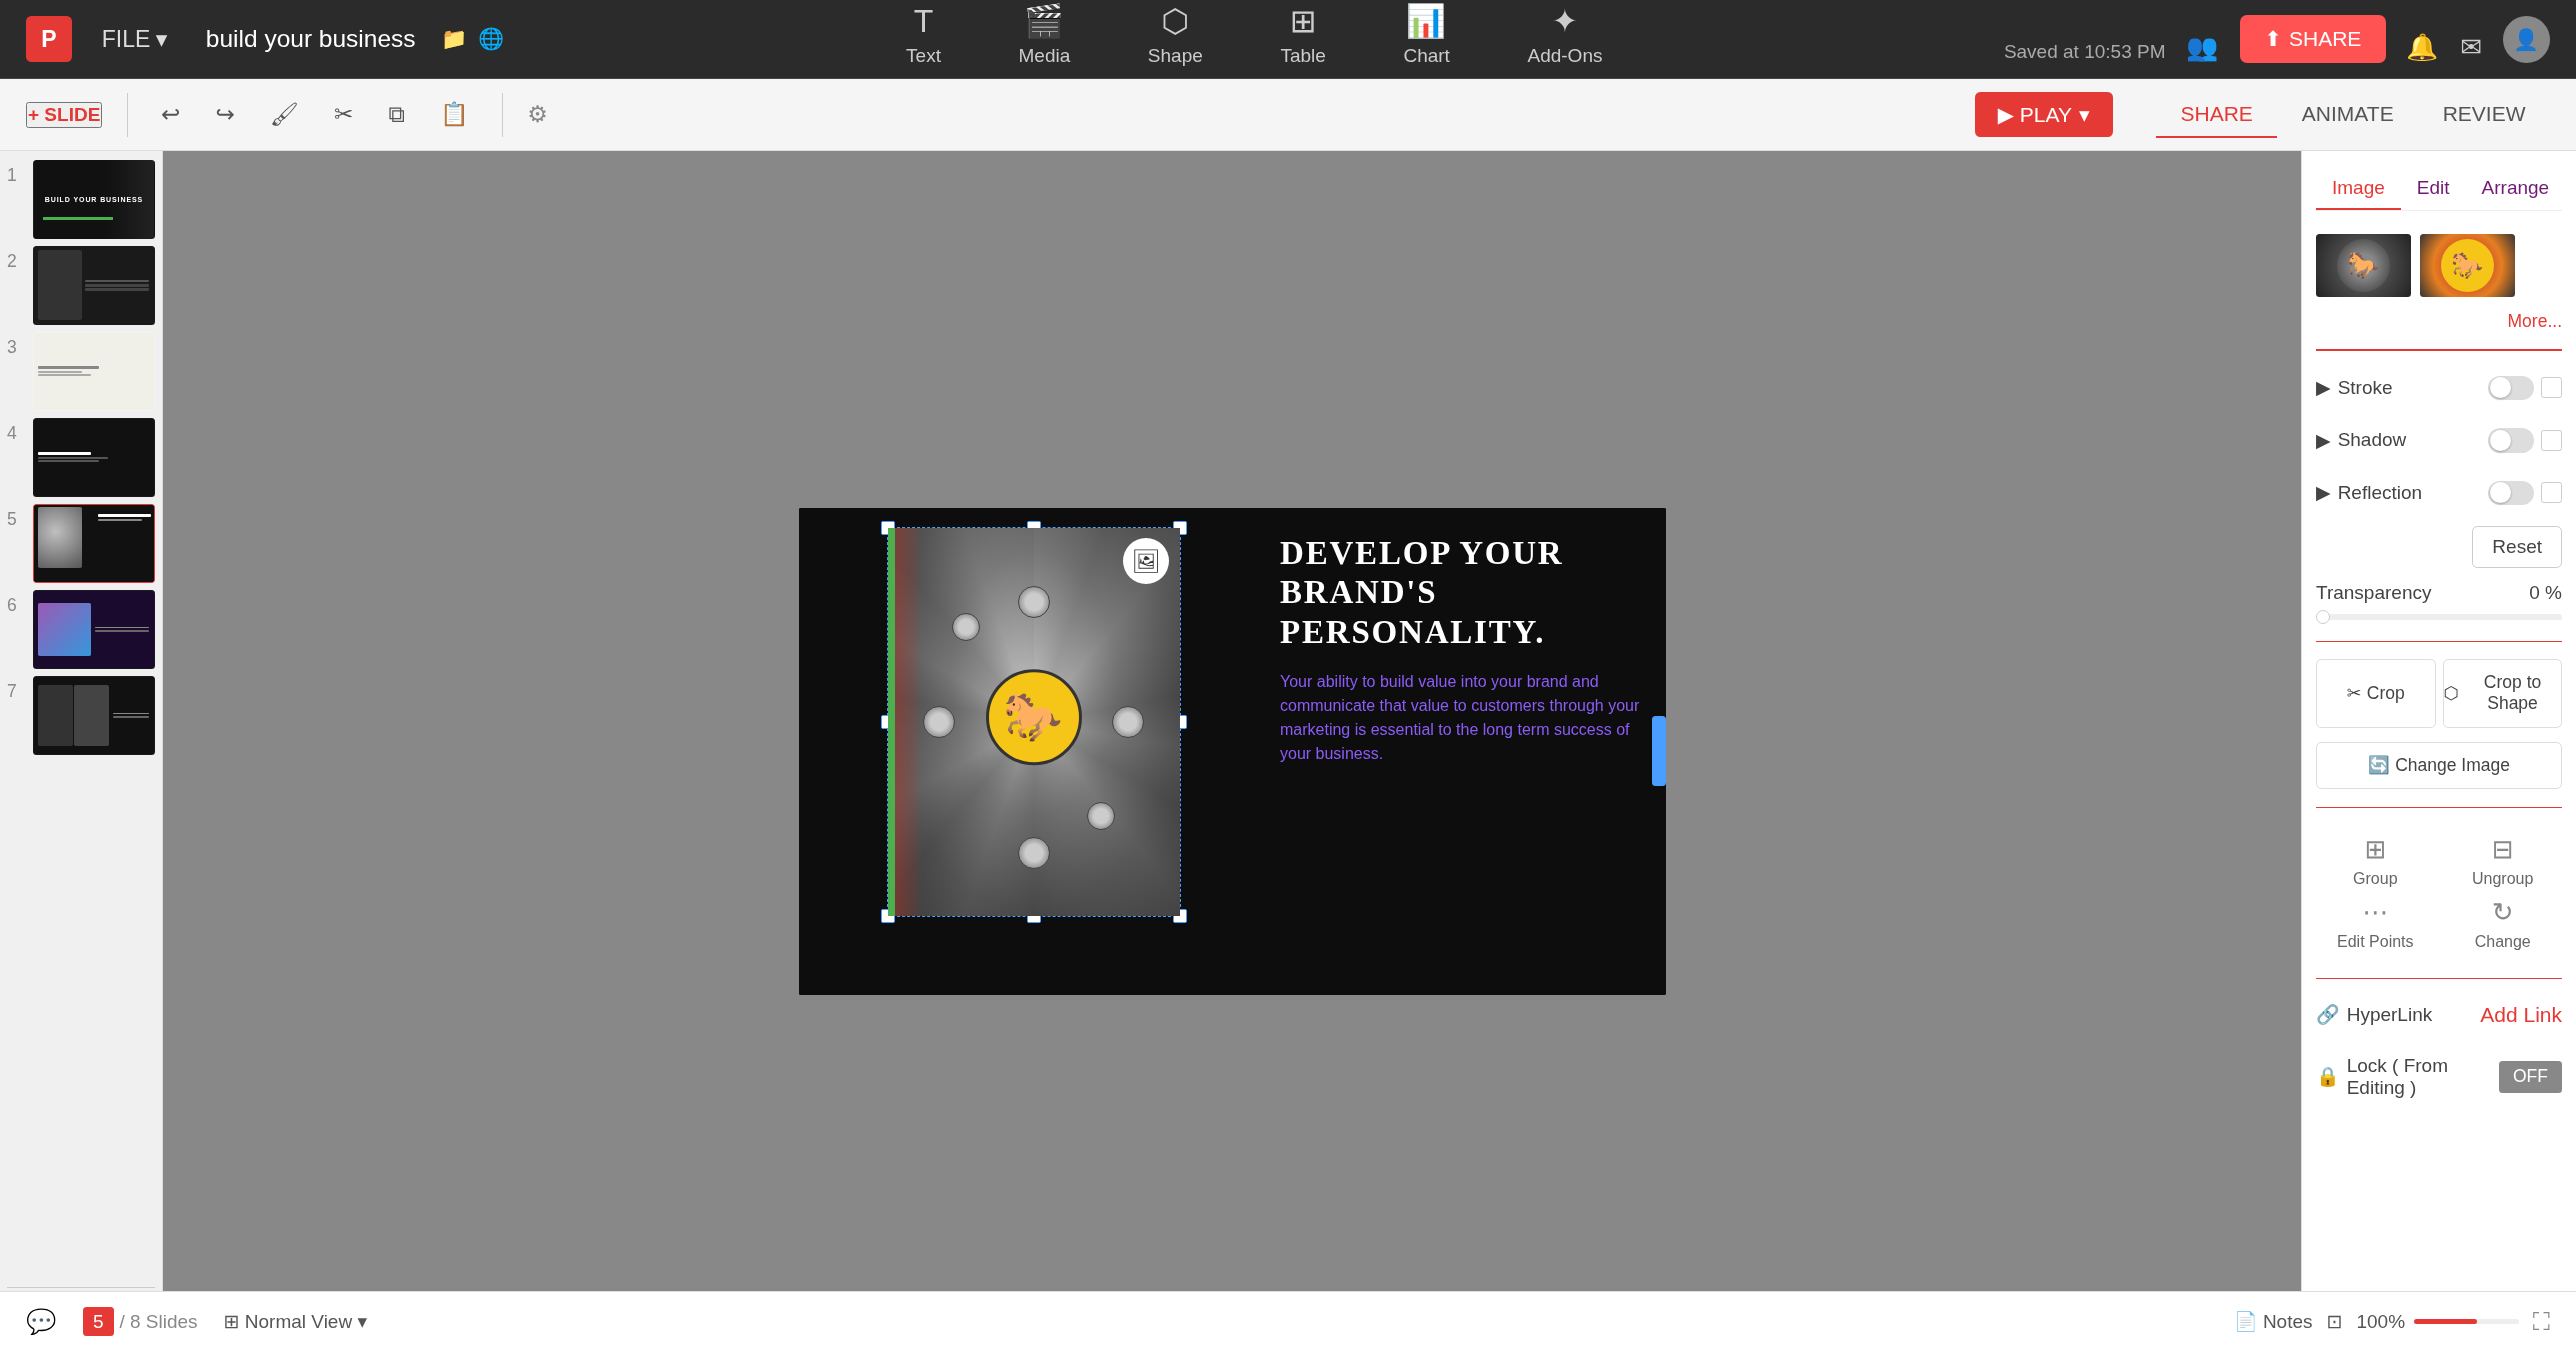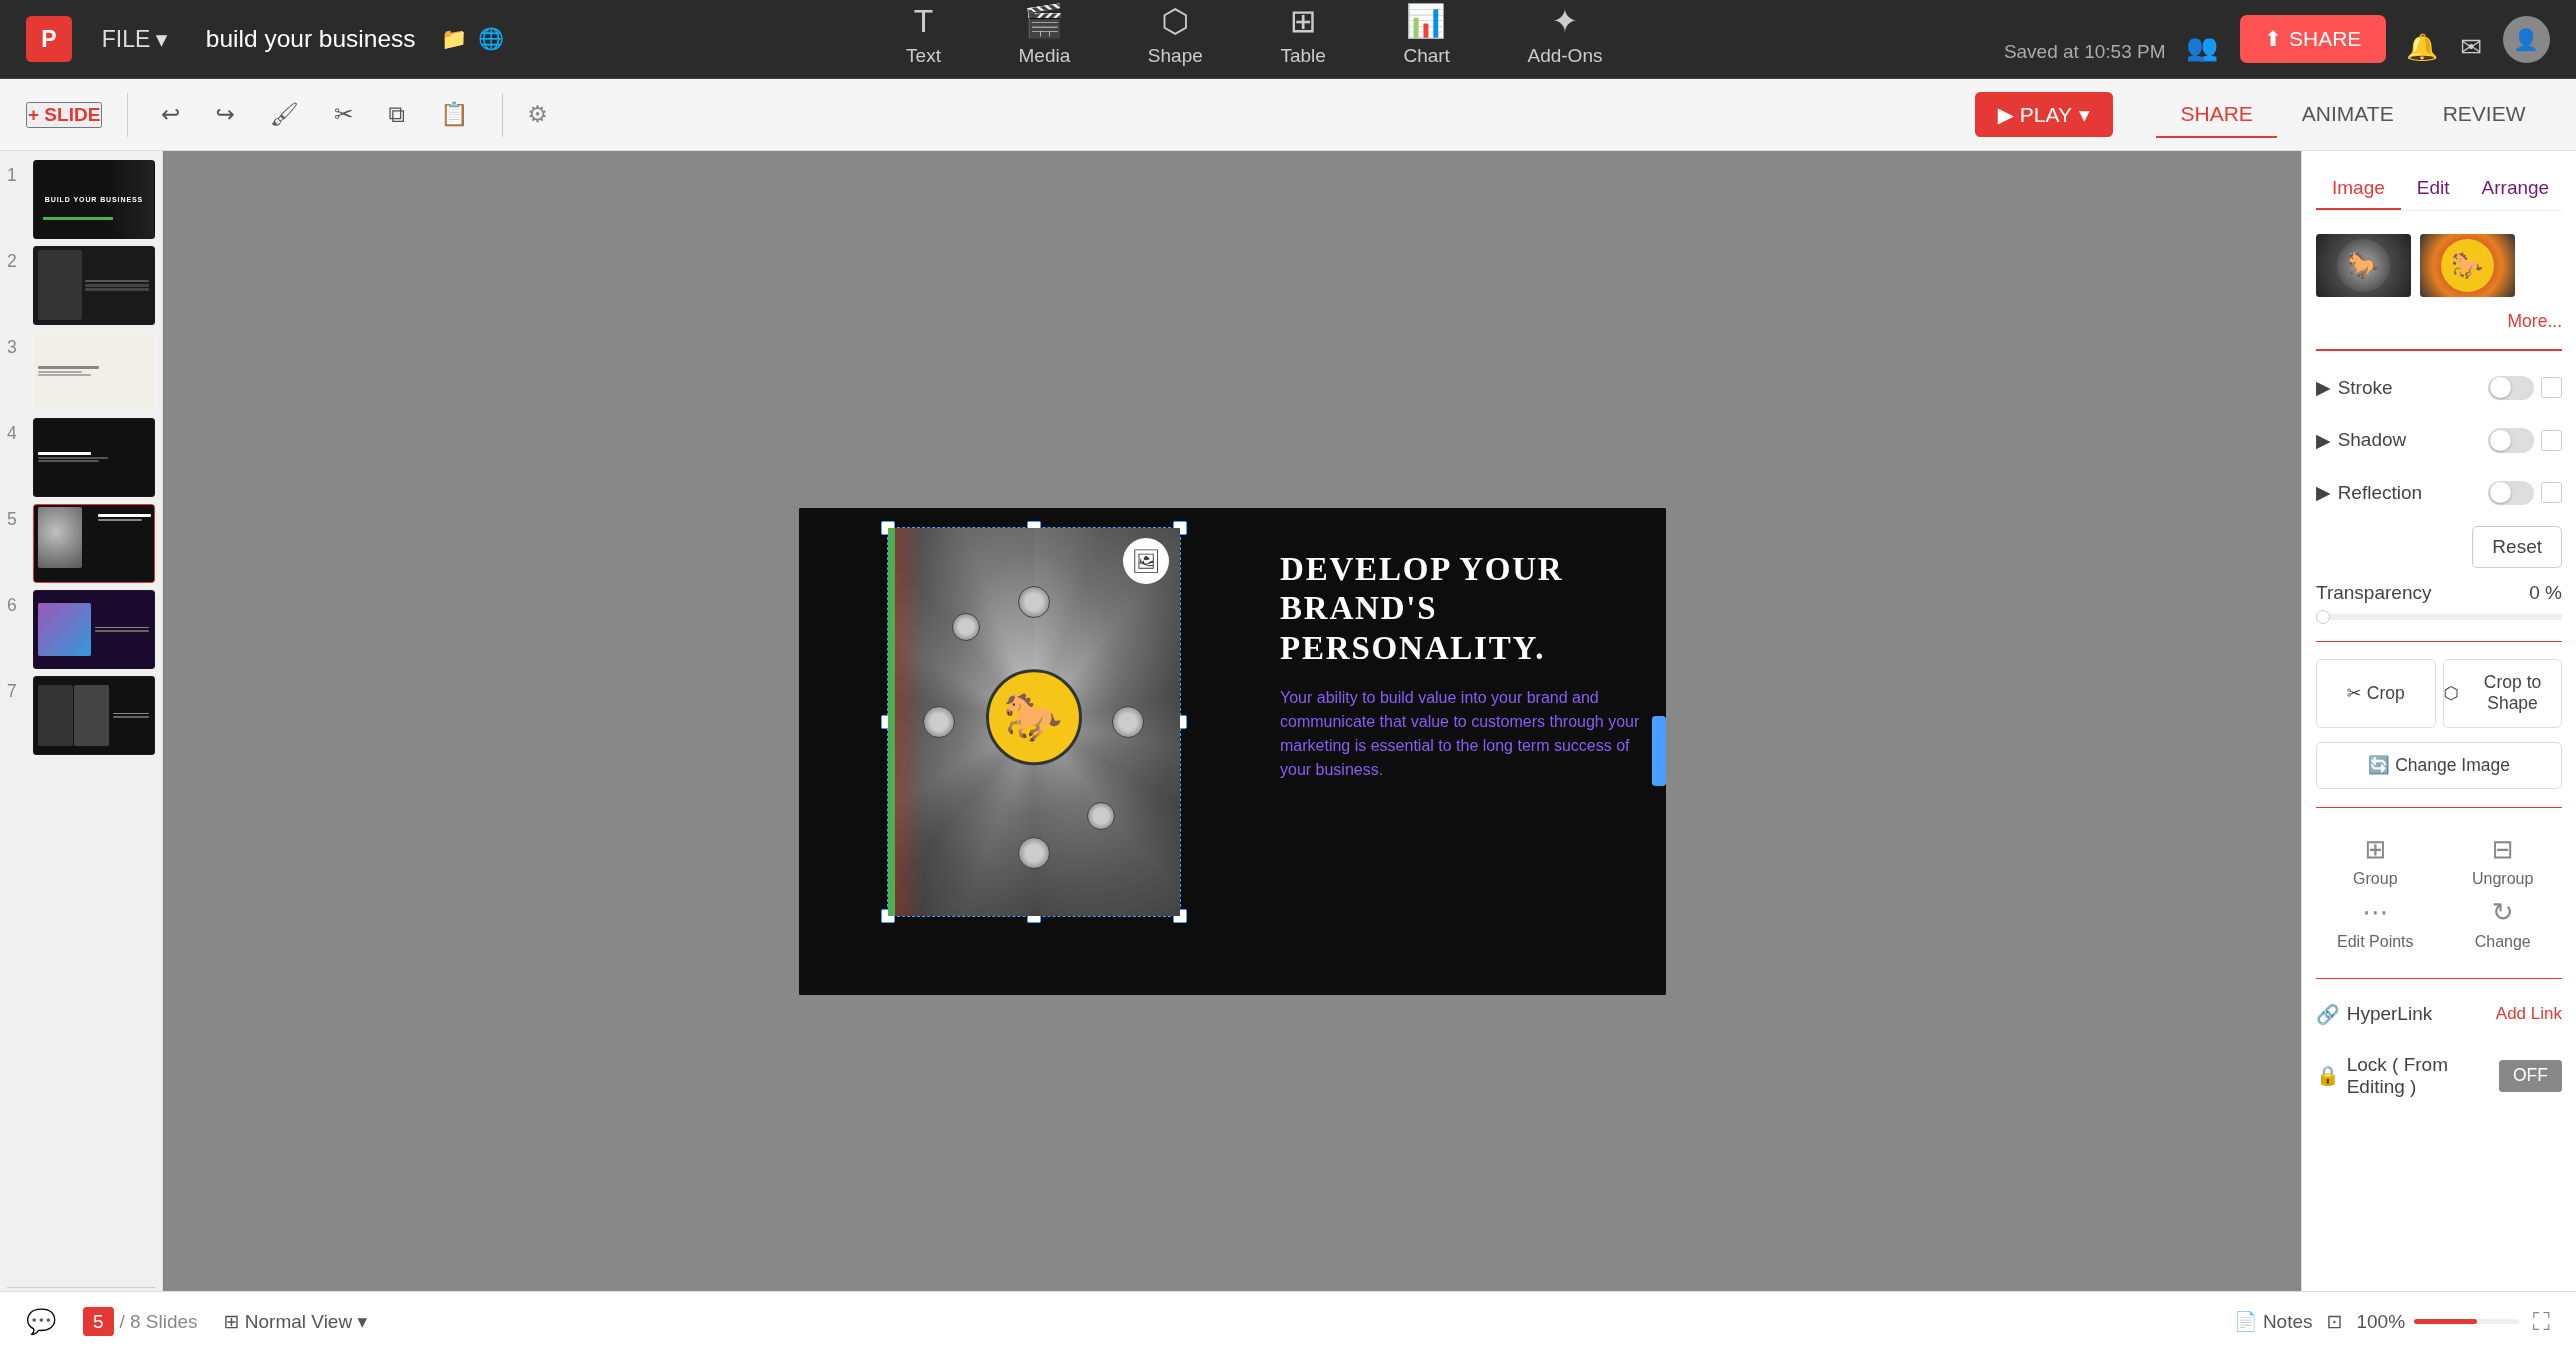--- a/index.html
+++ b/index.html
@@ -75,21 +75,21 @@
     .crop-row { display: flex; gap: 7px; }
     .crop-btn { flex: 1; border: 0.9px solid #ddd; background: white; padding: 12.3px 0; border-radius: 5.3px; font-size: 17.5px; cursor: pointer; color: #444; display: flex; align-items: center; justify-content: center; gap: 5.3px; }
     .change-img-btn { width: 100%; border: 0.9px solid #ddd; background: white; padding: 12.3px 0; border-radius: 5.3px; font-size: 17.5px; cursor: pointer; color: #444; display: flex; align-items: center; justify-content: center; gap: 5.3px; }
     .rp-actions { display: grid; grid-template-columns: 1fr 1fr; gap: 8.8px; padding: 8.8px 0; }
     .rp-action-item { display: flex; flex-direction: column; align-items: center; gap: 5.3px; cursor: pointer; }
     .rp-action-icon { font-size: 26px; color: #888; }
     .rp-action-label { font-size: 16px; color: #666; }
     .rp-divider2 { height: 0.9px; background: #e53935; margin: 3.5px 0; }
     .hyperlink-row { display: flex; align-items: center; justify-content: space-between; padding: 7px 0; }
     .hyperlink-label { font-size: 19px; color: #444; display: flex; align-items: center; gap: 7px; }
-    .add-link { color: #e53935; font-size: 17px; cursor: pointer; }
+    .add-link { color: #e53935; font-size: 21px; cursor: pointer; }
     .lock-row { display: flex; align-items: center; justify-content: space-between; padding: 7px 0; }
     .lock-label { font-size: 19px; color: #444; display: flex; align-items: center; gap: 7px; }
     .off-toggle { background: #888; color: white; padding: 5.3px 14px; border-radius: 3.5px; font-size: 17.5px; cursor: pointer; }
 
     
     #bottombar { display: flex; align-items: center; background: #fff; height: 60px; padding: 0 26px; border-top: 0.9px solid #ddd; position: absolute; bottom: 0; left: 0; right: 0; }
     .bb-chat { font-size: 24.5px; color: #888; cursor: pointer; }
     .bb-slide-num { font-size: 19px; color: #888; margin-left: 26px; display: flex; align-items: center; gap: 5.3px; }
     .bb-slide-cur { background: #e53935; color: white; padding: 3.5px 10.5px; border-radius: 3.5px; font-size: 19px; }
     .bb-view { font-size: 19px; color: #555; margin-left: 26px; cursor: pointer; display: flex; align-items: center; gap: 5.3px; }
@@ -338,21 +338,21 @@
             <div style="position:absolute; top:22%; left:22%; width:28px; height:28px; background:radial-gradient(circle, #ccc 40%, #666 100%); border-radius:50%; border:1.8px solid #444;"></div>
             <div style="position:absolute; bottom:22%; right:22%; width:28px; height:28px; background:radial-gradient(circle, #ccc 40%, #666 100%); border-radius:50%; border:1.8px solid #444;"></div>
 
             <div class="crop-icon-overlay">🖼</div>
 
             <div style="position:absolute; left:0; top:0; bottom:0; width:7px; background:#4caf50;"></div>
           </div>
         </div>
       </div>
 
-      <div class="slide-text-area" style="position:absolute; right:17.5px; top:42px; width:368px;">
+      <div class="slide-text-area" style="position:absolute; right:17.5px; top:26px; width:368px;">
         <div class="slide-heading">DEVELOP YOUR BRAND'S PERSONALITY.</div>
         <div class="slide-body">Your ability to build value into your brand and communicate  that value to customers  through  your marketing is essential  to the long term success of your business.</div>
       </div>
 
       <div class="dark-band"></div>
 
     </div>
   </div>
 
   <div id="right-panel">

